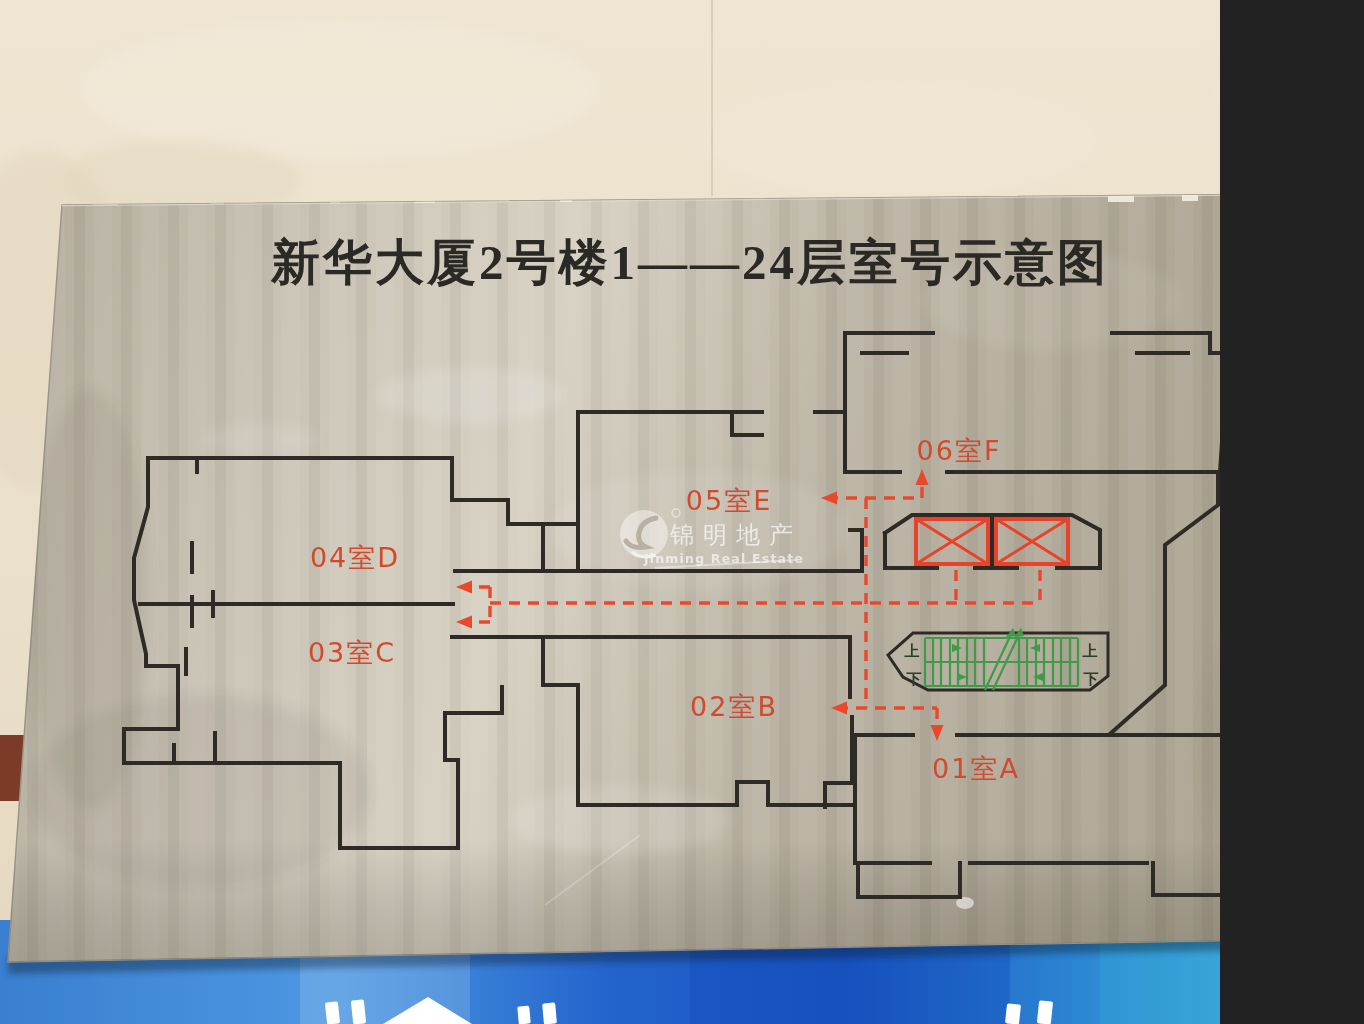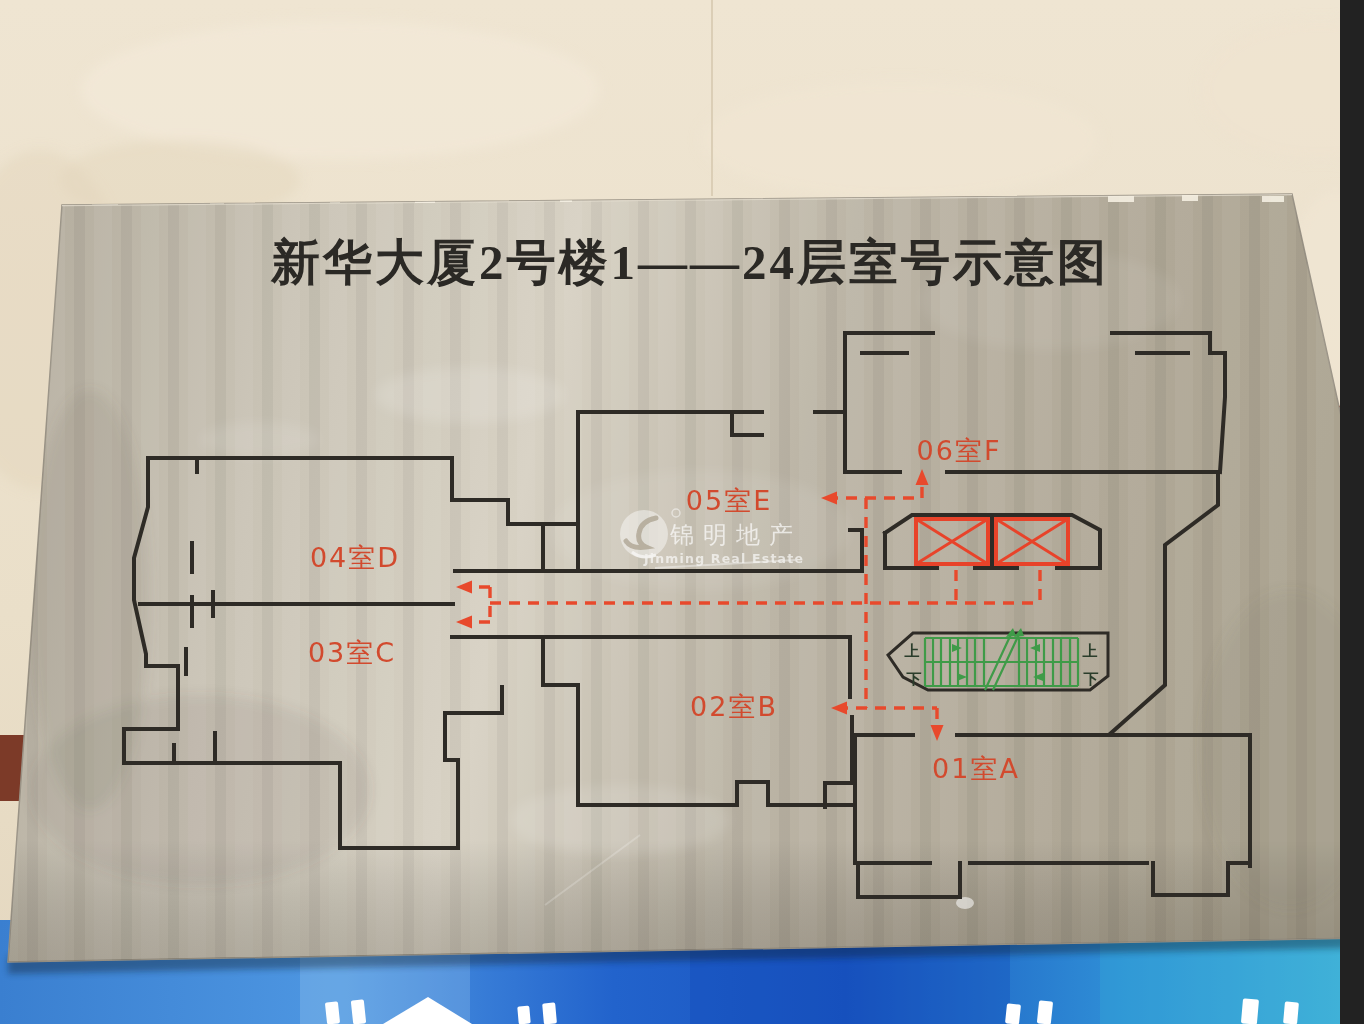--- a/index.html
+++ b/index.html
@@ -1,16 +1,16 @@
 <!DOCTYPE html>
 <html><head>
 <meta charset="utf-8">
 <style>
   html,body{margin:0;padding:0;background:#222;}
-  .scene{position:relative;width:1340px;height:1024px;overflow:hidden;font-family:"DejaVu Sans",sans-serif;}
+  .scene{position:relative;width:1220px;height:1024px;overflow:hidden;font-family:"DejaVu Sans",sans-serif;}
   svg{display:block}
   .blk{stroke:#2e2b26;stroke-width:4;fill:none;stroke-linecap:square;stroke-linejoin:miter}
   .blk-thin{stroke:#2e2b26;stroke-width:3;fill:none;stroke-linecap:square}
   .grn{stroke:#3f9b48;stroke-width:2.2;fill:none}
   .red-dash{stroke:#e8492c;stroke-width:3.4;fill:none;stroke-dasharray:11 8}
   .red-box{stroke:#e8432a;stroke-width:4;fill:none}
   .red-diag{stroke:#e8432a;stroke-width:3;fill:none}
   .room-label{fill:#d24a2e;font-family:"DejaVu Sans",sans-serif;font-size:27px}
   .stair-label{fill:#2a3d2b;font-family:"DejaVu Sans",sans-serif;font-size:15px;font-weight:bold}
   .title-text{fill:#2b2925;font-family:"Liberation Serif",serif;font-size:49px;font-weight:600}

